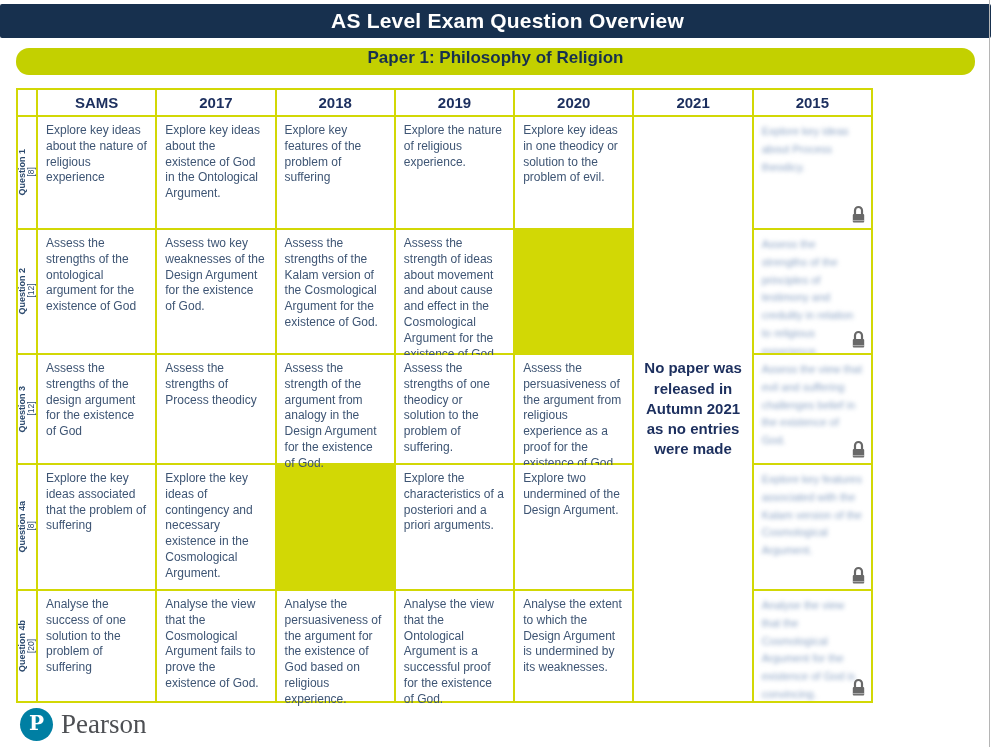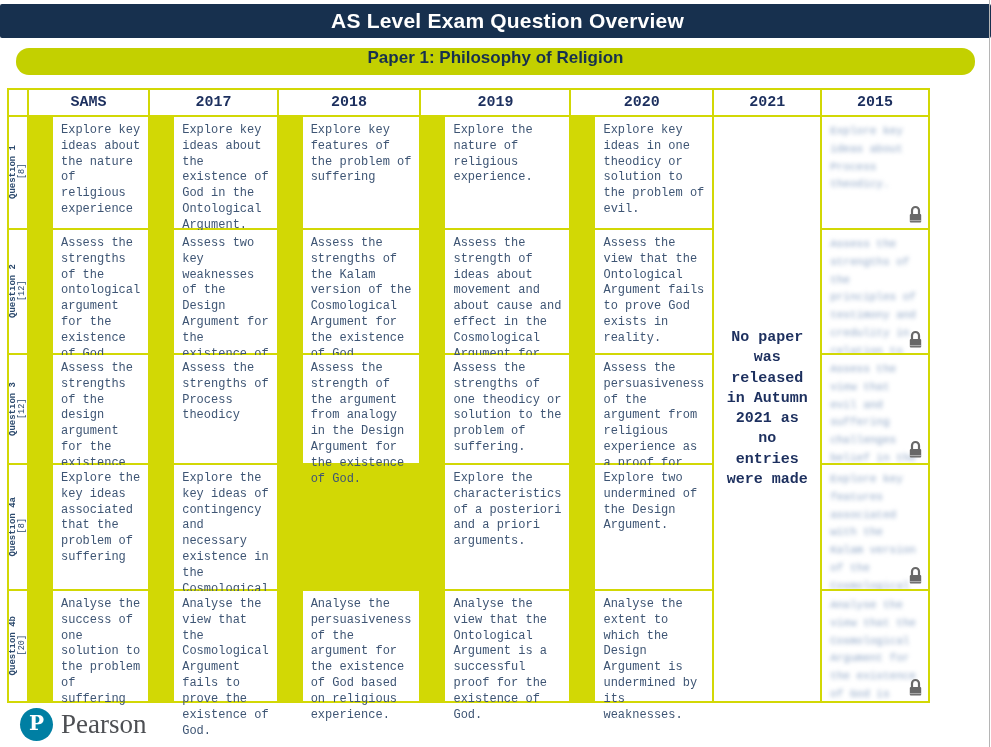--- a/index.html
+++ b/index.html
@@ -34,49 +34,48 @@
     position:absolute; left:16px; right:16px; top:48px; height:27px;
     background:#c3d000; border-radius:13px;
     display:flex; align-items:flex-start; justify-content:center;
   }
   .subtitle-pill span {
     color:#17304e; font-size:17px; font-weight:700;
   }
 
   
   .exam-table {
-    position:absolute; left:7px; top:88px; width:923px;
+    position:absolute; left:16px; top:88px; width:857px;
     display:grid;
     grid-template-columns:18px repeat(7, 1fr);
     grid-template-rows:25px 111px 123px 108px 124px 110px;
     gap:2px;
     background:#d2d805;
     border:2px solid #d2d805;
-    font-family:Liberation Mono, monospace;
   }
   .cell { background:#ffffff; }
   .head {
     display:flex; align-items:center; justify-content:center;
     color:#1c2f5e; font-weight:700; font-size:15px;
   }
   .qcell {
     display:flex; align-items:center; justify-content:center;
     overflow:hidden;
   }
   .qrot {
     writing-mode:vertical-rl;
     transform:rotate(180deg);
     text-align:center;
     line-height:1.05;
   }
   .qname { display:block; font-weight:700; font-size:9px; color:#2c4a6e; }
   .qmarks { display:block; font-size:8.5px; color:#2c4a6e; margin-top:1px; }
   .qtext {
     padding:6px 8px;
-    font-size:12px; line-height:1.32; color:#3e5574;margin-left:24px;
+    font-size:12px; line-height:1.32; color:#3e5574;
   }
   .notice {
     grid-area:2 / 7 / 7 / 8;
     display:flex; align-items:center; justify-content:center;
     text-align:center;
     padding:0 8px;
     color:#1c2f5e; font-weight:700; font-size:15px; line-height:1.35;
   }
   .locked {
     position:relative;
@@ -161,21 +160,20 @@
     <div class="cell qcell" style="grid-area:3/1/4/2">
       <div class="qrot">
         <span class="qname">Question 2</span>
         <span class="qmarks">[12]</span>
       </div>
     </div>
     <div class="cell qtext" style="grid-area:3/2/4/3">Assess the strengths of the ontological argument for the existence of God</div>
     <div class="cell qtext" style="grid-area:3/3/4/4">Assess two key weaknesses of the Design Argument for the existence of God.</div>
     <div class="cell qtext" style="grid-area:3/4/4/5">Assess the strengths of the Kalam version of the Cosmological Argument for the existence of God.</div>
     <div class="cell qtext" style="grid-area:3/5/4/6">Assess the strength of ideas about movement and about cause and effect in the Cosmological Argument for the existence of God.</div>
-    <div class="cell qtext" style="grid-area:3/6/4/7">Assess the view that the Ontological Argument fails to prove God exists in reality.</div>
     <div class="cell locked" style="grid-area:3/8/4/9">
       <span class="blurtext">Assess the strengths of the principles of testimony and credulity in relation to religious experience.</span>
       <svg class="lock-icon" width="15" height="19" viewBox="0 0 15 19">
         <path d="M4 9 V5.5 a3.5 3.5 0 0 1 7 0 V9" stroke="#686868" stroke-width="2.2" fill="none"></path>
         <rect x="1.8" y="9" width="11.4" height="8.6" rx="1" fill="#686868"></rect>
         <rect x="1.8" y="15.2" width="11.4" height="0.9" fill="#ffffff" opacity="0.55"></rect>
       </svg>
     </div>
 
     <div class="cell qcell" style="grid-area:4/1/5/2">

